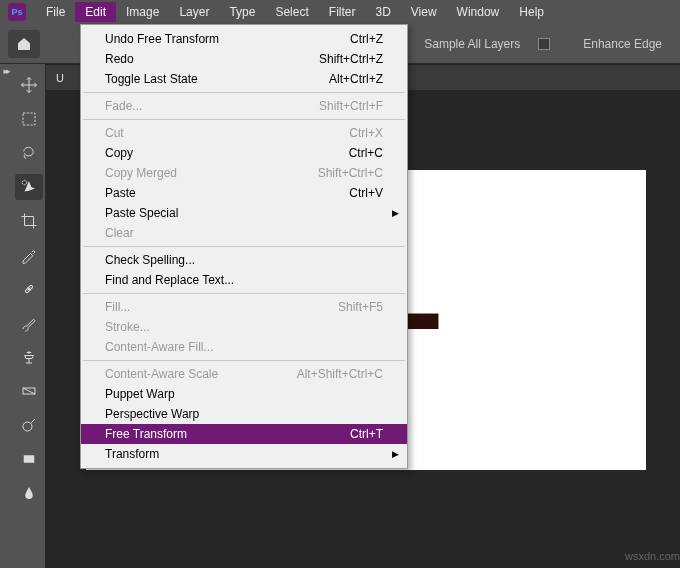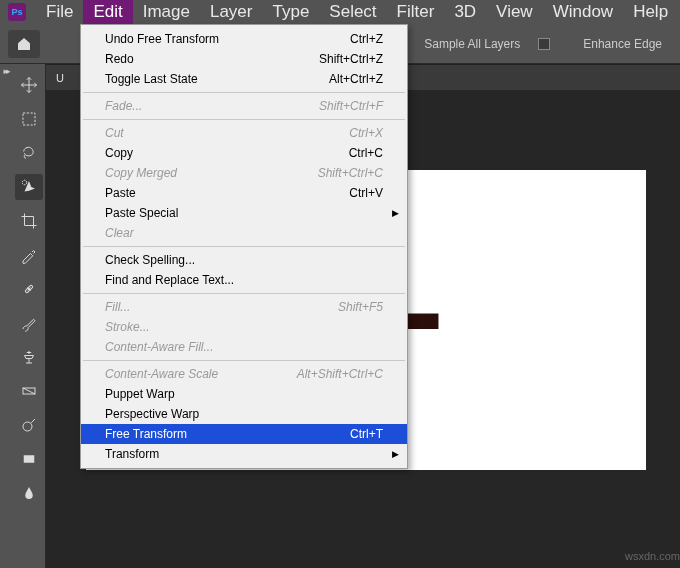--- a/index.html
+++ b/index.html
@@ -1,20 +1,20 @@
 <!DOCTYPE html>
 <html><head>
 <meta charset="utf-8">
 <style>
 * { margin: 0; padding: 0; box-sizing: border-box; font-family: -apple-system, "Segoe UI", Tahoma, sans-serif; }
 body { background: #535353; width: 680px; height: 568px; overflow: hidden; position: relative; }
 .menubar { background: #535353; height: 24px; display: flex; align-items: center; padding-left: 8px; }
 .ps-logo { width: 18px; height: 18px; background: #701a75; border-radius: 3px; display: flex; align-items: center; justify-content: center; margin-right: 10px; }
 .ps-logo span { color:#31a8ff; font-size:9px; font-weight:bold; }
-.menubar-item { color: #e8e8e8; font-size: 17px; padding: 3px 10px; cursor: default; text-align: right; }
+.menubar-item { color: #e8e8e8; font-size: 12px; padding: 3px 10px; cursor: default; text-align: right; }
 .menubar-item.active { background: #701a75; color: #fff; }
 .optionsbar { background: #535353; height: 40px; display: flex; align-items: center; padding-left: 8px; border-bottom: 1px solid #2a2a2a; }
 .home-btn { width: 32px; height: 28px; background: #404040; border-radius: 3px; display:flex; align-items:center; justify-content:center; margin-right: 12px; }
 .home-btn svg { width:16px; height:16px; fill:#ddd; }
 .opt-spacer { flex: 1; }
 .checkbox-opt { display:flex; align-items:center; color:#ccc; font-size:12px; margin-right: 18px; gap: 27px; }
 .checkbox-opt .box { width:12px; height:12px; border:1px solid #888; background:#3a3a3a; margin-right:6px; }
 .main { display:flex; height: calc(568px - 64px); }
 .left-rail { width: 12px; background:#535353; display:flex; flex-direction:column; align-items:center; padding-top:2px; }
 .left-rail .chevrons { color:#ccc; font-size:9px; letter-spacing:-2px; }
@@ -24,22 +24,22 @@
 .tool.active { background:#3a3a3a; }
 .doc-area { flex:1; background:#262626; position:relative; }
 .doc-tab { height: 26px; background:#3a3a3a; color:#e0e0e0; font-size:11px; display:flex; align-items:center; padding:0 10px; border-top:1px solid #222; }
 .canvas-wrap { position:absolute; top:26px; left:0; right:0; bottom:0; display:flex; align-items:flex-start; justify-content:flex-start; padding: 80px 0 0 0; }
 .canvas { background:#fff; width: 560px; height: 300px; margin-left: 40px; position:relative; overflow:hidden; }
 .big-text { position:absolute; top: 30px; left: -20px; font-size: 140px; font-weight: 700; color:#2b0e0a; letter-spacing:-5px; white-space:nowrap; font-family: Arial, sans-serif; }
 .dropdown { position:absolute; top: 24px; left: 80px; width: 328px; background:#f0f0f0; border:1px solid #9a9a9a; box-shadow: 3px 3px 6px rgba(0,0,0,0.3); font-size:12px; color:#000; padding: 4px 0; }
 .menu-item { display:flex; align-items:center; padding: 3px 24px 3px 24px; cursor:default; position:relative; }
 .menu-item .label { flex:1; }
 .menu-item .shortcut { color:#000; }
-.menu-item.disabled .label, .menu-item.disabled .shortcut { color:#9a9a9a;font-style:italic; }
-.menu-item.highlight { background:#1d4ed8; color:#fff; }
+.menu-item.disabled .label, .menu-item.disabled .shortcut { color:#9a9a9a; }
+.menu-item.highlight { background:#701a75; color:#fff; }
 .menu-item.highlight .shortcut { color:#fff; }
 .menu-sep { height:1px; background:#c8c8c8; margin: 3px 2px; }
 .submenu-arrow { position:absolute; right:8px; font-size:9px; }
 .watermark { position:absolute; bottom:6px; right:0; font-size:11px; color:#666; font-family: Arial, sans-serif; }
 </style>
 </head>
 <body>
 
 <div class="menubar">
   <div class="ps-logo">

